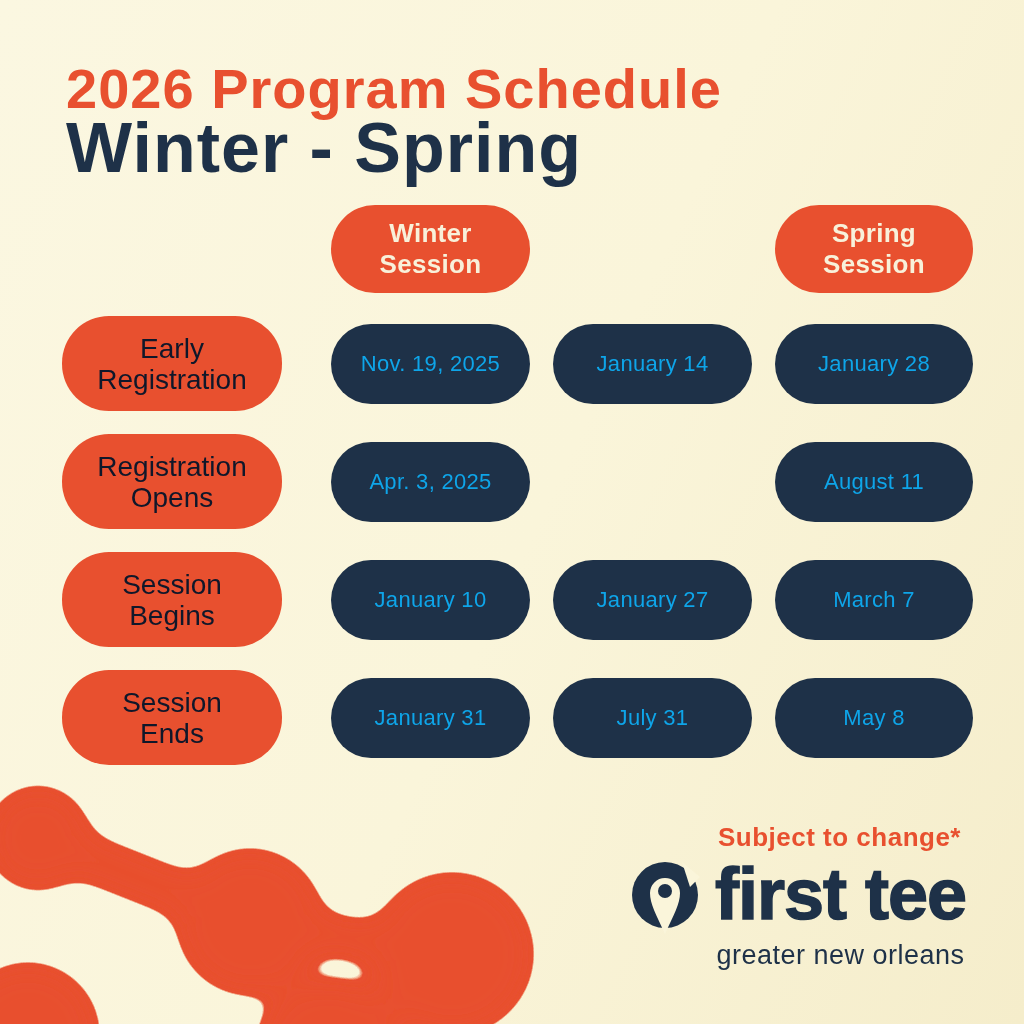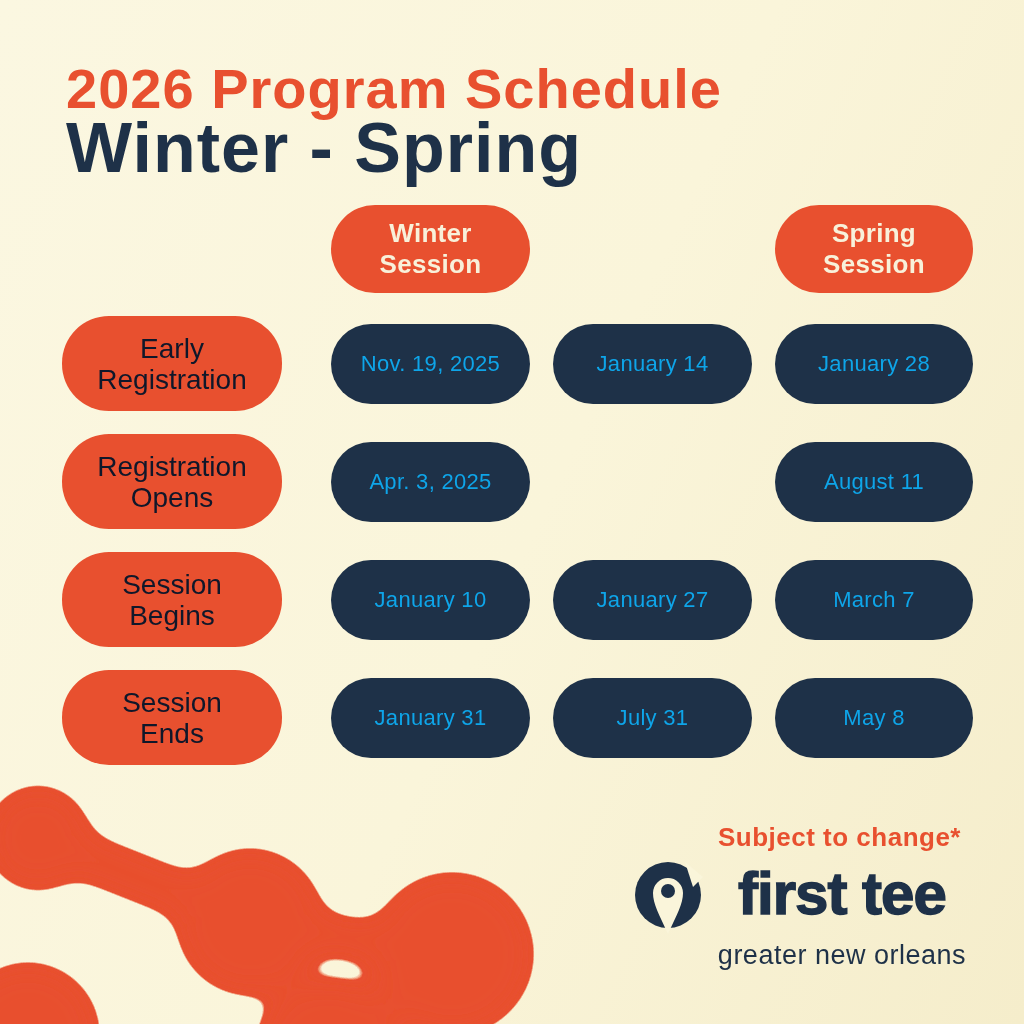--- a/index.html
+++ b/index.html
@@ -40,21 +40,21 @@
   .c1{grid-column:1}.c2{grid-column:2}.c3{grid-column:3}.c4{grid-column:4}
   .r1{grid-row:1}.r2{grid-row:2}.r3{grid-row:3}.r4{grid-row:4}.r5{grid-row:5}
   
   .disclaimer{
     position:absolute;top:798px;right:63px;
     font-size:26px;font-weight:700;color:#E8502F;letter-spacing:0.5px;margin-top:24px;
   }
   .logo{position:absolute;top:862px;right:58px;display:flex;align-items:flex-start;gap:15px;}
   .logo-text{display:flex;flex-direction:column;align-items:center;}
   .logo-name{
-    font-size:60px;font-weight:700;color:#1E3148;line-height:64px;
+    font-size:72px;font-weight:700;color:#1E3148;line-height:64px;
     letter-spacing:-1px;-webkit-text-stroke:1.5px #1E3148;
   }
   .logo-sub{font-size:27px;font-weight:400;color:#1E3148;margin-top:14px;letter-spacing:0.5px;}
   
   .blob{position:absolute;left:0;bottom:0;pointer-events:none;}
 </style>
 </head>
 <body>
 
 <div class="canvas">

